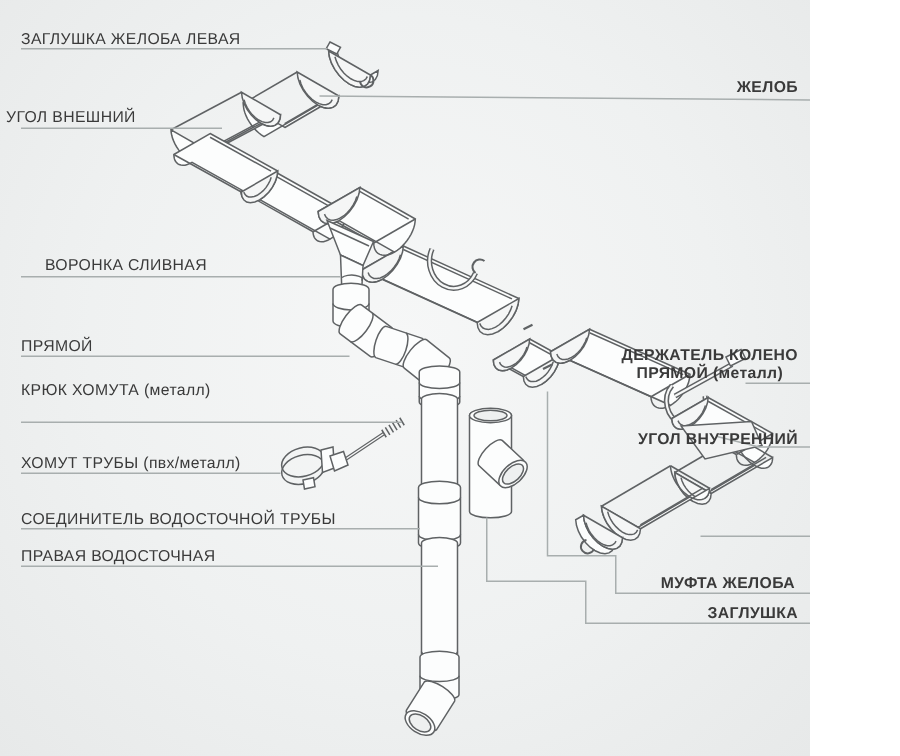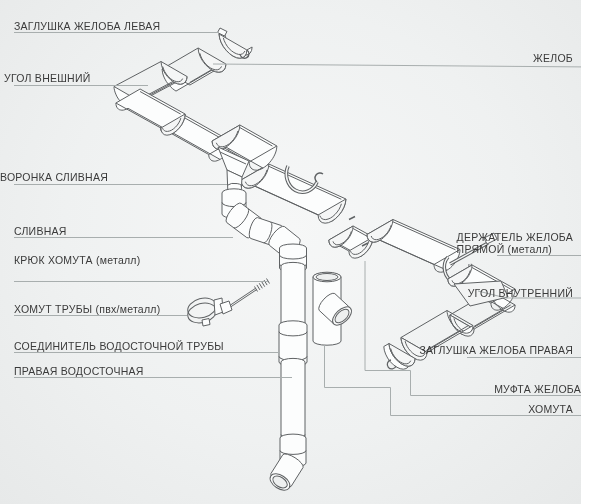--- a/index.html
+++ b/index.html
@@ -1,21 +1,21 @@
 <!DOCTYPE html>
 <html><head>
 <meta charset="utf-8">
 <style>
   html,body{margin:0;padding:0;}
-  .canvas{position:relative;width:581px;height:504px;overflow:hidden;
+  .canvas{position:relative;width:540px;height:504px;overflow:hidden;
     background:radial-gradient(ellipse at 50% 45%, #f6f7f7 0%, #eff1f1 55%, #e7e9e9 100%);
     font-family:"Liberation Sans",sans-serif;}
   svg.draw{position:absolute;left:0;top:0;}
   .lbl{position:absolute;font-size:10.5px;letter-spacing:.25px;color:#3a3a3a;white-space:nowrap;}
-  .lbl.right{text-align:left;}
+  .lbl.right{text-align:center;font-weight:bold;}
 </style>
 </head>
 <body>
 
 <div class="canvas">
   <svg class="draw" width="600" height="504" viewBox="0 0 600 504">
       <g>
         <path d="M 183.3 114.5 L 231.3 141.5 L 231.3 141.5 L 231.2 143.0 L 230.9 144.7 L 230.4 146.4 L 229.7 148.1 L 228.9 149.8 L 228.0 151.5 L 226.9 153.1 L 225.6 154.7 L 224.3 156.1 L 222.9 157.4 L 221.5 158.5 L 220.0 159.4 L 172.0 132.4 L 170.5 133.2 L 169.1 133.7 L 167.7 134.1 L 166.4 134.2 L 165.1 134.0 L 164.0 133.7 L 163.1 133.1 L 162.3 132.3 L 161.6 131.4 L 161.1 130.2 L 160.8 128.9 L 160.7 127.5 L 183.3 114.5 Z" stroke="#5f6264" stroke-width="1" fill="#fcfdfd"></path>
         <path d="M 160.7417523158264 127.50014300471918 L 208.7417523158264 154.50014300471918" stroke="#5f6264" stroke-width="1" fill="none"></path>
         <path d="M 183.18553699015024 117.02553869530605 L 226.82765930452751 141.57423249714327" stroke="#5f6264" stroke-width="1" fill="none"></path>
@@ -207,29 +207,28 @@
         <path d="M 497 255.5 L 592 255.5" stroke="#a8aeae" stroke-width="1" fill="none"></path>
         <path d="M 478 291 L 506 298 L 592 298" stroke="#a8aeae" stroke-width="1" fill="none"></path>
         <path d="M 467 357.5 L 592 357.5" stroke="#a8aeae" stroke-width="1" fill="none"></path>
         <path d="M 365 261 L 365 370.5 L 410.5 370.5 L 410.5 395.5 L 592 395.5" stroke="#a8aeae" stroke-width="1" fill="none"></path>
         <path d="M 324.5 345 L 324.5 387.5 L 390.5 387.5 L 390.5 415.5 L 592 415.5" stroke="#a8aeae" stroke-width="1" fill="none"></path>
       </g>
     </svg>
 
   <div class="lbl" style="left:14px;top:20px">ЗАГЛУШКА ЖЕЛОБА ЛЕВАЯ</div>
   <div class="lbl" style="left:4px;top:72px">УГОЛ ВНЕШНИЙ</div>
-  <div class="lbl" style="left:0;top:171px">ВОРОНКА СЛИВНАЯ</div>
-  <div class="lbl" style="left:14px;top:225px">СЛИВНАЯ</div>
+  <div class="lbl" style="left:30px;top:171px">ВОРОНКА СЛИВНАЯ</div>
+  <div class="lbl" style="left:14px;top:225px">ПРЯМОЙ</div>
   <div class="lbl" style="left:14px;top:254px">КРЮК ХОМУТА (металл)</div>
   <div class="lbl" style="left:14px;top:303px">ХОМУТ ТРУБЫ (пвх/металл)</div>
   <div class="lbl" style="left:14px;top:340px">СОЕДИНИТЕЛЬ ВОДОСТОЧНОЙ ТРУБЫ</div>
   <div class="lbl" style="left:14px;top:365px">ПРАВАЯ ВОДОСТОЧНАЯ</div>
 
   <div class="lbl right" style="right:8px;top:52px">ЖЕЛОБ</div>
   <div class="lbl right" style="right:8px;top:231px">
-    <div>ДЕРЖАТЕЛЬ ЖЕЛОБА</div>
+    <div>ДЕРЖАТЕЛЬ КОЛЕНО</div>
     <div>ПРЯМОЙ (металл)</div>
   </div>
   <div class="lbl right" style="right:8px;top:287px">УГОЛ ВНУТРЕННИЙ</div>
-  <div class="lbl right" style="right:8px;top:344px">ЗАГЛУШКА ЖЕЛОБА ПРАВАЯ</div>
-  <div class="lbl right" style="right:0;top:383px">МУФТА ЖЕЛОБА</div>
-  <div class="lbl right" style="right:8px;top:403px">ХОМУТА</div>
+  <div class="lbl right" style="right:10px;top:383px">МУФТА ЖЕЛОБА</div>
+  <div class="lbl right" style="right:8px;top:403px">ЗАГЛУШКА</div>
 </div>
 
 </body></html>

